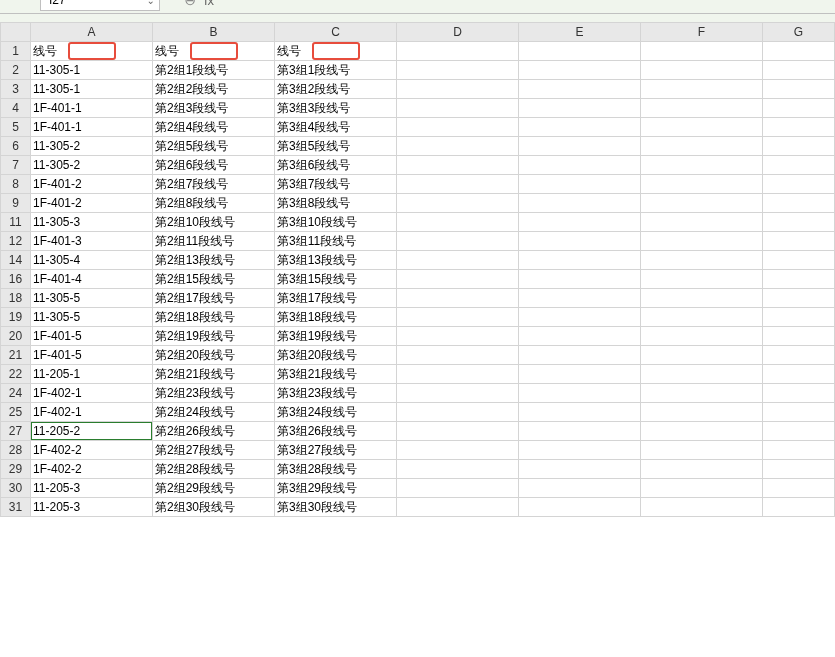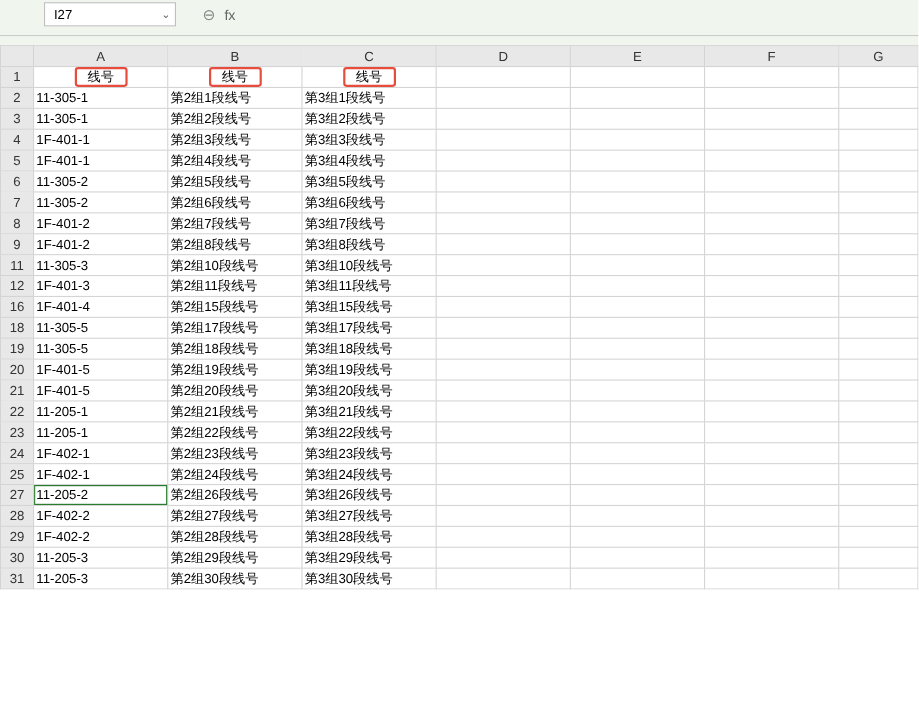--- a/index.html
+++ b/index.html
@@ -8,22 +8,22 @@
       box-sizing: border-box;
     }
     body {
       font-family: "Microsoft YaHei", Arial, sans-serif;
       font-size: 12px;
       background: #ffffff;
       overflow: hidden;
     }
     .formula-bar {
       display: flex;
-      align-items: flex-start;
-      height: 33px;
+      align-items: flex-end;
+      height: 14px;
       background: #f0f5ed;
       border-bottom: 1px solid #c0c0c0;
       padding: 2px 4px;
     }
     .name-box {
       width: 120px;
       height: 22px;
       background: #ffffff;
       border: 1px solid #c0c0c0;
       display: flex;
@@ -108,21 +108,20 @@
     .col-c { width: 122px; }
     .col-d { width: 122px; }
     .col-e { width: 122px; }
     .col-f { width: 122px; }
     .col-g { width: 72px; }
     .cell {
       text-align: left;
       padding-left: 2px;
     }
     .header-cell {
-      text-align: center;
       position: relative;
     }
     .red-box {
       position: absolute;
       border: 2px solid #e74c3c;
       border-radius: 3px;
       pointer-events: none;
       left: 50%;
       transform: translateX(-50%);
       width: 48px;
@@ -283,20 +282,30 @@
           <th class="row-header">12</th>
           <td class="cell col-a">1F-401-3</td>
           <td class="cell col-b">第2组11段线号</td>
           <td class="cell col-c">第3组11段线号</td>
           <td class="cell col-d"></td>
           <td class="cell col-e"></td>
           <td class="cell col-f"></td>
           <td class="cell col-g"></td>
         </tr>
         <tr>
+          <th class="row-header">14</th>
+          <td class="cell col-a">11-305-4</td>
+          <td class="cell col-b">第2组13段线号</td>
+          <td class="cell col-c">第3组13段线号</td>
+          <td class="cell col-d"></td>
+          <td class="cell col-e"></td>
+          <td class="cell col-f"></td>
+          <td class="cell col-g"></td>
+        </tr>
+        <tr>
           <th class="row-header">16</th>
           <td class="cell col-a">1F-401-4</td>
           <td class="cell col-b">第2组15段线号</td>
           <td class="cell col-c">第3组15段线号</td>
           <td class="cell col-d"></td>
           <td class="cell col-e"></td>
           <td class="cell col-f"></td>
           <td class="cell col-g"></td>
         </tr>
         <tr>
@@ -337,30 +346,20 @@
           <td class="cell col-d"></td>
           <td class="cell col-e"></td>
           <td class="cell col-f"></td>
           <td class="cell col-g"></td>
         </tr>
         <tr>
           <th class="row-header">22</th>
           <td class="cell col-a">11-205-1</td>
           <td class="cell col-b">第2组21段线号</td>
           <td class="cell col-c">第3组21段线号</td>
-          <td class="cell col-d"></td>
-          <td class="cell col-e"></td>
-          <td class="cell col-f"></td>
-          <td class="cell col-g"></td>
-        </tr>
-        <tr>
-          <th class="row-header">23</th>
-          <td class="cell col-a">11-205-1</td>
-          <td class="cell col-b">第2组22段线号</td>
-          <td class="cell col-c">第3组22段线号</td>
           <td class="cell col-d"></td>
           <td class="cell col-e"></td>
           <td class="cell col-f"></td>
           <td class="cell col-g"></td>
         </tr>
         <tr>
           <th class="row-header">24</th>
           <td class="cell col-a">1F-402-1</td>
           <td class="cell col-b">第2组23段线号</td>
           <td class="cell col-c">第3组23段线号</td>

